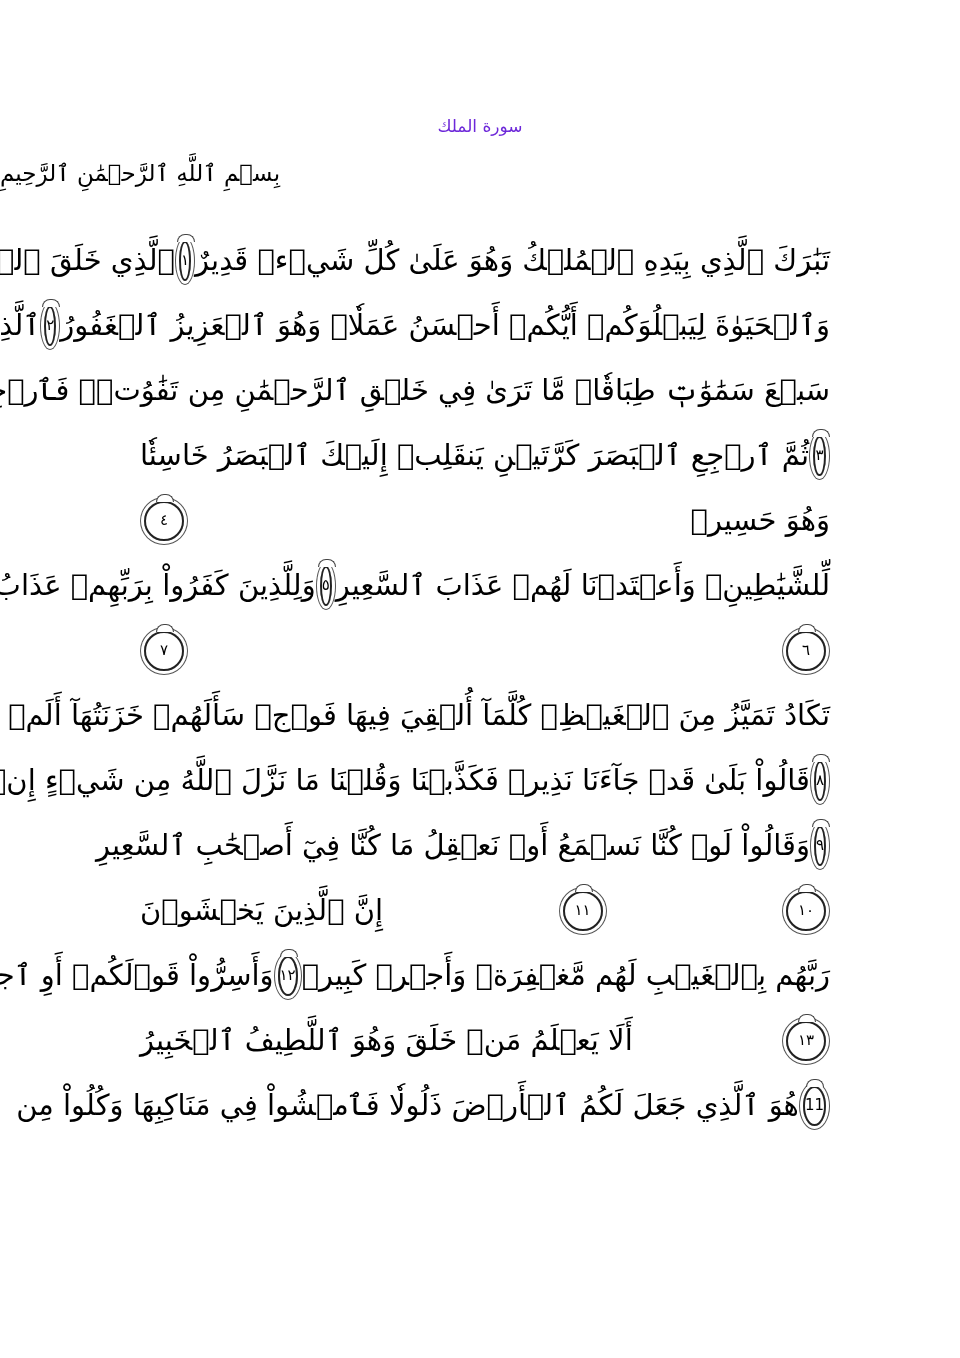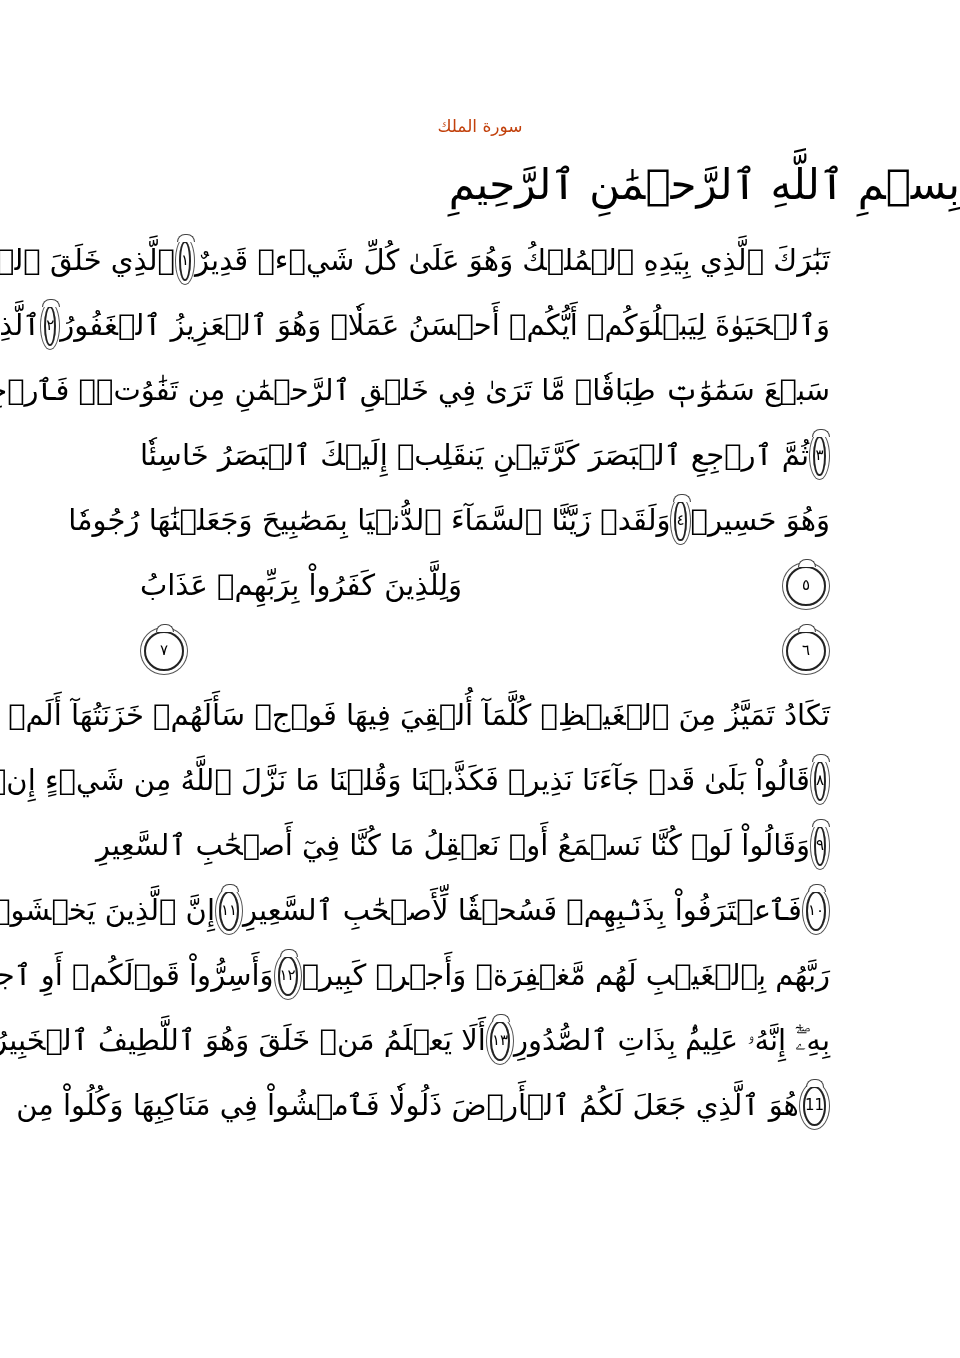--- a/index.html
+++ b/index.html
@@ -1,22 +1,22 @@
 <!DOCTYPE html>
 <html><head>
   <meta charset="utf-8">
   <style>
     html, body { margin: 0; padding: 0; background: #ffffff; }
     body { width: 960px; height: 1358px; position: relative; overflow: hidden;
            font-family: "DejaVu Sans", sans-serif; color: #000; }
     .page { position: absolute; left: 0; top: 0; width: 960px; height: 1358px; background: #fff; }
     .surah-title { position: absolute; top: 116px; left: 0; width: 960px; text-align: center;
-                   font-size: 17px; color: #c2410c; direction: rtl; }
-    .basmala { position: absolute; top: 160px; left: 0; width: 960px; text-align: right;
-               font-size: 42px; font-family: "DejaVu Sans", sans-serif; direction: rtl; letter-spacing: 0; }
+                   font-size: 17px; color: #6d28d9; direction: rtl; }
+    .basmala { position: absolute; top: 160px; left: 0; width: 960px; text-align: left;
+               font-size: 23px; font-family: "DejaVu Sans", sans-serif; direction: rtl; letter-spacing: 0; }
     .lines { position: absolute; left: 140px; width: 690px; top: 228px; direction: rtl; }
     .line { height: 65px; line-height: 65px; font-size: 29px; font-family: "DejaVu Sans", sans-serif;
             text-align: justify; text-align-last: justify; white-space: nowrap; overflow: visible;
             display: flex; flex-direction: row; justify-content: space-between; align-items: center; }
     .seg { display: inline-block; }
     .marker { display: inline-flex; align-items: center; justify-content: center;
               width: 36px; height: 36px; border: 2px solid #222; border-radius: 50%;
               font-size: 15px; line-height: 1; position: relative; margin: 0 4px;
               box-shadow: 0 0 0 3px #fff, 0 0 0 4px #555; }
     .marker::before { content: ""; position: absolute; top: -9px; left: 50%; width: 16px; height: 7px;
@@ -42,54 +42,52 @@
       <div class="line">
         <span class="seg">سَبۡعَ سَمَٰوَٰتٖ طِبَاقٗاۖ مَّا تَرَىٰ فِي خَلۡقِ ٱلرَّحۡمَٰنِ مِن تَفَٰوُتٖۖ فَٱرۡجِعِ ٱلۡبَصَرَ</span>
       </div>
       <div class="line">
         <span class="marker">٣</span>
         <span class="seg">ثُمَّ ٱرۡجِعِ ٱلۡبَصَرَ كَرَّتَيۡنِ يَنقَلِبۡ إِلَيۡكَ ٱلۡبَصَرُ خَاسِئٗا</span>
       </div>
       <div class="line">
         <span class="seg">وَهُوَ حَسِيرٞ</span>
         <span class="marker">٤</span>
-        <span class="seg">وَلَقَدۡ زَيَّنَّا ٱلسَّمَآءَ ٱلدُّنۡيَا بِمَصَٰبِيحَ وَجَعَلۡنَٰهَا رُجُومٗا</span>
       </div>
       <div class="line">
+        <span class="seg">لِّلشَّيَٰطِينِۖ وَأَعۡتَدۡنَا لَهُمۡ عَذَابَ ٱلسَّعِيرِ</span>
         <span class="marker">٥</span>
         <span class="seg">وَلِلَّذِينَ كَفَرُواْ بِرَبِّهِمۡ عَذَابُ</span>
       </div>
       <div class="line">
         <span class="marker">٦</span>
         <span class="marker">٧</span>
       </div>
       <div class="line">
         <span class="seg">تَكَادُ تَمَيَّزُ مِنَ ٱلۡغَيۡظِۖ كُلَّمَآ أُلۡقِيَ فِيهَا فَوۡجٞ سَأَلَهُمۡ خَزَنَتُهَآ أَلَمۡ يَأۡتِكُمۡ نَذِيرٞ</span>
       </div>
       <div class="line">
         <span class="marker">٨</span>
         <span class="seg">قَالُواْ بَلَىٰ قَدۡ جَآءَنَا نَذِيرٞ فَكَذَّبۡنَا وَقُلۡنَا مَا نَزَّلَ ٱللَّهُ مِن شَيۡءٍ إِنۡ أَنتُمۡ إِلَّا</span>
       </div>
       <div class="line">
         <span class="marker">٩</span>
         <span class="seg">وَقَالُواْ لَوۡ كُنَّا نَسۡمَعُ أَوۡ نَعۡقِلُ مَا كُنَّا فِيٓ أَصۡحَٰبِ ٱلسَّعِيرِ</span>
       </div>
       <div class="line">
         <span class="marker">١٠</span>
-        <span class="seg">فَٱعۡتَرَفُواْ بِذَنۢبِهِمۡ فَسُحۡقٗا لِّأَصۡحَٰبِ ٱلسَّعِيرِ</span>
         <span class="marker">١١</span>
         <span class="seg">إِنَّ ٱلَّذِينَ يَخۡشَوۡنَ</span>
       </div>
       <div class="line">
         <span class="seg">رَبَّهُم بِٱلۡغَيۡبِ لَهُم مَّغۡفِرَةٞ وَأَجۡرٞ كَبِيرٞ</span>
         <span class="marker">١٢</span>
         <span class="seg">وَأَسِرُّواْ قَوۡلَكُمۡ أَوِ ٱجۡهَرُواْ</span>
       </div>
       <div class="line">
-        <span class="seg">بِهِۦٓۖ إِنَّهُۥ عَلِيمُۢ بِذَاتِ ٱلصُّدُورِ</span>
         <span class="marker">١٣</span>
         <span class="seg">أَلَا يَعۡلَمُ مَنۡ خَلَقَ وَهُوَ ٱللَّطِيفُ ٱلۡخَبِيرُ</span>
       </div>
       <div class="line">
         <span class="marker">11</span>
         <span class="seg">هُوَ ٱلَّذِي جَعَلَ لَكُمُ ٱلۡأَرۡضَ ذَلُولٗا فَٱمۡشُواْ فِي مَنَاكِبِهَا وَكُلُواْ مِن</span>
       </div>
     </div>
 </div>
 

